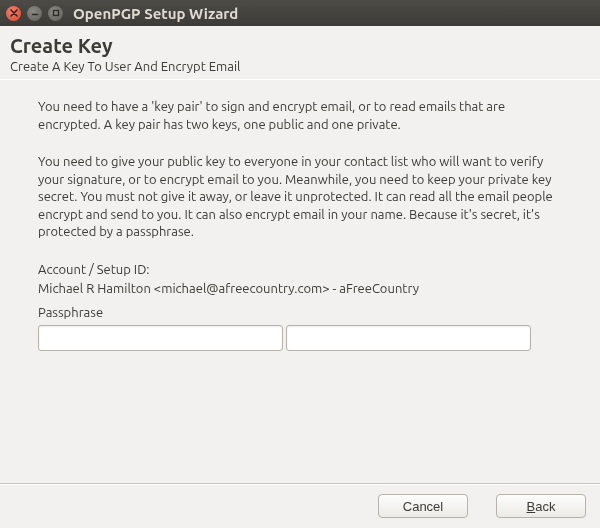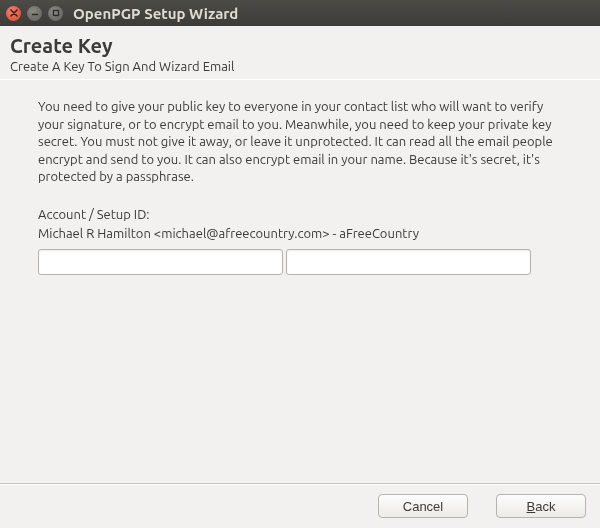--- a/index.html
+++ b/index.html
@@ -130,30 +130,32 @@
   <div class="wbtn wbtn-max">
     <svg width="8" height="8" viewBox="0 0 8 8">
         <rect x="1.5" y="1.5" width="5" height="5" fill="none" stroke="#2b2a26" stroke-width="1.3"></rect>
       </svg>
   </div>
   <div class="title-text">OpenPGP Setup Wizard</div>
 </div>
 
 <div class="header">
   <h1>Create Key</h1>
-  <div class="sub">Create A Key To Sign And Wizard Email</div>
+  <div class="sub">Create A Key To User And Encrypt Email</div>
 </div>
 <div class="divider"></div>
 
 <div class="content">
+  <div class="para">You need to have a 'key pair' to sign and encrypt email, or to read emails that are encrypted. A key pair has two keys, one public and one private.</div>
   <div class="para">You need to give your public key to everyone in your contact list who will want to verify your signature, or to encrypt email to you. Meanwhile, you need to keep your private key secret. You must not give it away, or leave it unprotected. It can read all the email people encrypt and send to you. It can also encrypt email in your name. Because it's secret, it's protected by a passphrase.</div>
 
   <div class="label-line">Account / Setup ID:</div>
   <div class="account-line">Michael R Hamilton &lt;michael@afreecountry.com&gt; - aFreeCountry</div>
 
+  <div class="pass-label">Passphrase</div>
   <input type="password" style="">
 
   <input type="password" style="">
 </div>
 
 <div class="footer">
   <button class="btn">
     <span>Cancel</span>
   </button>
   <div class="btn-row-right">

